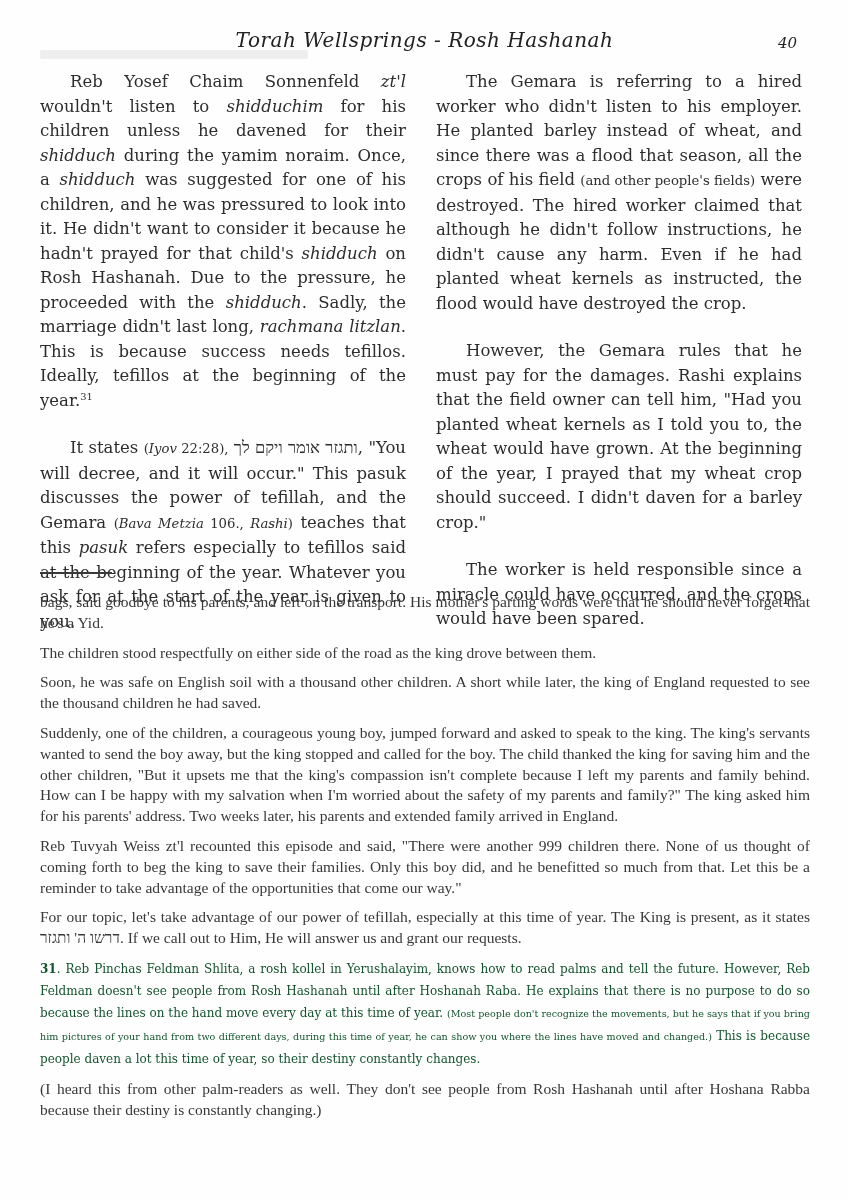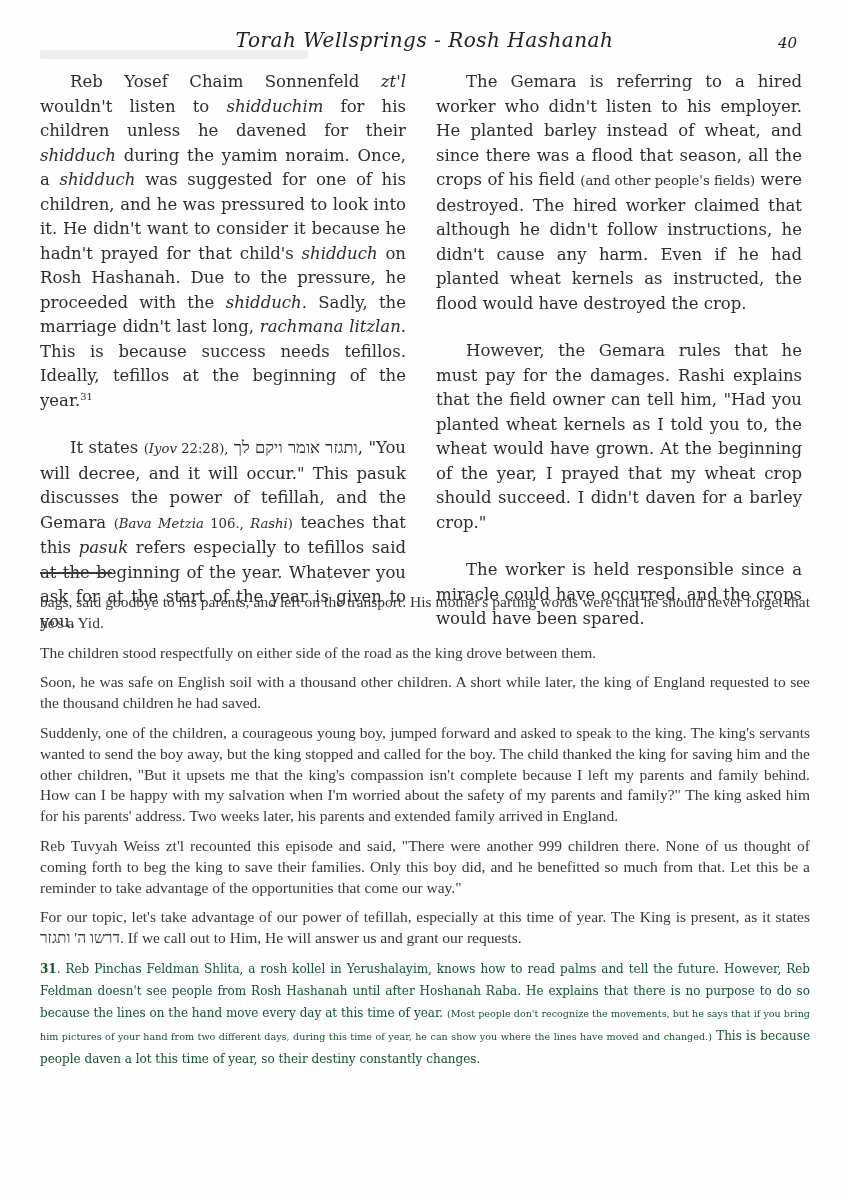--- a/index.html
+++ b/index.html
@@ -96,15 +96,16 @@
 
   <div class="footnotes fn">
     <div class="fn-sep"></div>
     <p class="fn-story"><span>bags, said goodbye to his parents, and left on the transport. His mother's parting words were that he should never forget that he's a Yid.</span></p>
     <p class="fn-story"><span>The children stood respectfully on either side of the road as the king drove between them.</span></p>
     <p class="fn-story"><span>Soon, he was safe on English soil with a thousand other children. A short while later, the king of England requested to see the thousand children he had saved.</span></p>
     <p class="fn-story"><span>Suddenly, one of the children, a courageous young boy, jumped forward and asked to speak to the king. The king's servants wanted to send the boy away, but the king stopped and called for the boy. The child thanked the king for saving him and the other children, "But it upsets me that the king's compassion isn't complete because I left my parents and family behind. How can I be happy with my salvation when I'm worried about the safety of my parents and family?" The king asked him for his parents' address. Two weeks later, his parents and extended family arrived in England.</span></p>
     <p class="fn-story"><span>Reb Tuvyah Weiss zt'l recounted this episode and said, "There were another 999 children there. None of us thought of coming forth to beg the king to save their families. Only this boy did, and he benefitted so much from that. Let this be a reminder to take advantage of the opportunities that come our way."</span></p>
     <p class="fn-story"><span>For our topic, let's take advantage of our power of tefillah, especially at this time of year. The King is present, as it states </span><span class="seg-he" dir="rtl">דרשו ה' ותגזר</span><span>. If we call out to Him, He will answer us and grant our requests.</span></p>
     <p class="fn-note"><span class="seg-b">31</span><span>. Reb Pinchas Feldman Shlita, a rosh kollel in Yerushalayim, knows how to read palms and tell the future. However, Reb Feldman doesn't see people from Rosh Hashanah until after Hoshanah Raba. He explains that there is no purpose to do so because the lines on the hand move every day at this time of year. </span><span class="seg-sm">(Most people don't recognize the movements, but he says that if you bring him pictures of your hand from two different days, during this time of year, he can show you where the lines have moved and changed.)</span><span> This is because people daven a lot this time of year, so their destiny constantly changes.</span></p>
+    <p class="fn-story"><span>(I heard this from other palm-readers as well. They don't see people from Rosh Hashanah until after Hoshana Rabba because their destiny is constantly changing.)</span></p>
   </div>
 
 </div>
 
 </body></html>

